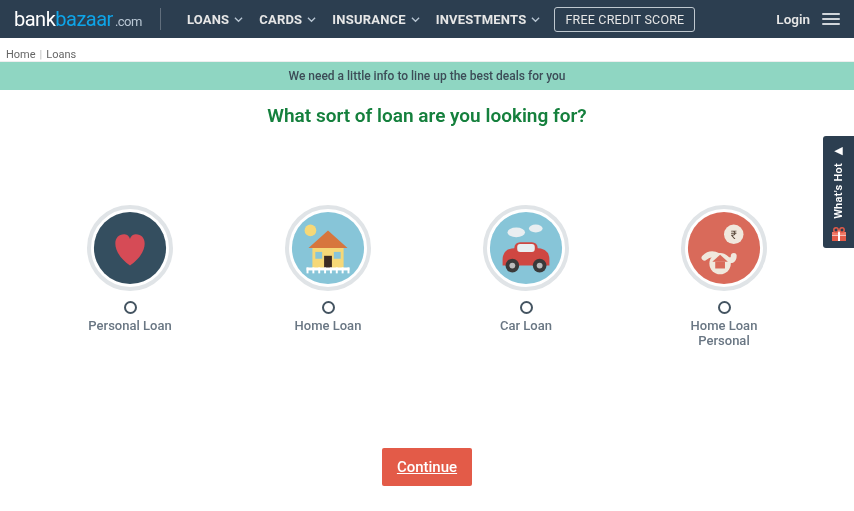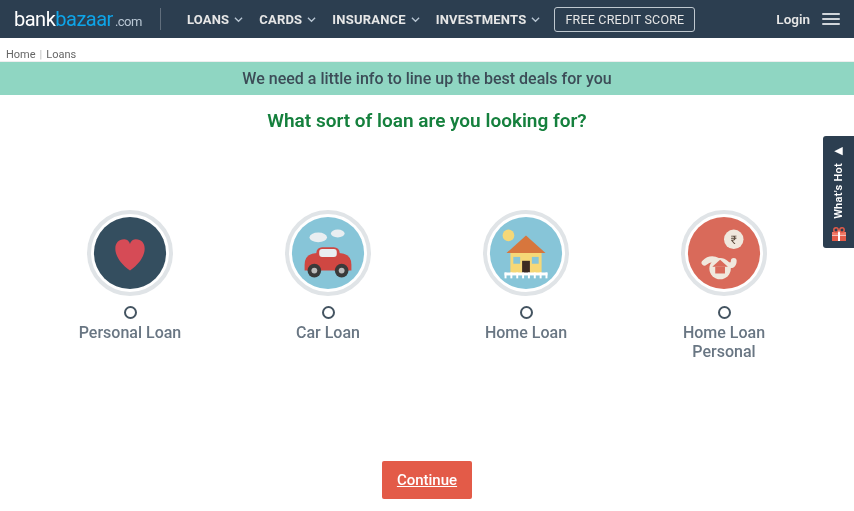--- a/index.html
+++ b/index.html
@@ -21,31 +21,31 @@
   .login { color: #e6e6e6; font-size: 13.5px; font-weight: 600; margin-right: 12px; cursor: pointer; }
   .hamburger { display: flex; flex-direction: column; gap: 3px; cursor: pointer; }
   .hamburger span { display:block; width: 18px; height: 2px; background: #d0d5da; border-radius: 1px; }
 
   
   .bc { height: 24px; display: flex; align-items: flex-end; padding: 0 6px; font-size: 11px; color: #555; border-bottom: 1px solid #eee; }
   .bc span { color: #666; }
   .bc .sep { margin: 0 4px; color: #bbb; }
 
   
-  .banner { background: #8fd6c2; text-align: center; padding: 7px 0; color: #3c4c57; font-size: 16px; font-weight: 500; }
+  .banner { background: #8fd6c2; text-align: center; padding: 7px 0; color: #3c4c57; font-size: 12px; font-weight: 500; }
 
   
   .question { text-align: center; color: #15803d; font-size: 19px; font-weight: 600; padding: 14px 0 10px; }
 
   
   .options { display: flex; justify-content: center; gap: 78px; margin-top: 68px; }
   .opt { display: flex; flex-direction: column; align-items: center; width: 120px; cursor: pointer; }
   .circle { width: 86px; height: 86px; border-radius: 50%; border: 4px solid #e0e4e7; display: flex; align-items: center; justify-content: center; }
   .radio { width: 13px; height: 13px; border: 2px solid #445461; border-radius: 50%; margin-top: 10px; }
-  .optlabel { margin-top: 4px; color: #697683; font-size: 16px; font-weight: 500; text-align: center; }
+  .optlabel { margin-top: 4px; color: #697683; font-size: 13px; font-weight: 500; text-align: center; }
 
   
   svg.illus { width: 78px; height: 78px; }
 
   
   .continue { display: block; margin: 100px auto 0; width: 90px; height: 38px; background: #e35b48; color: #fff; font-size: 15px; font-weight: 500; border: none; border-radius: 2px; cursor: pointer; text-decoration: underline; }
 
   
   .whatshot { position: absolute; right: 0; top: 136px; width: 31px; height: 112px; background: #2c3e50; border-top-left-radius: 3px; border-bottom-left-radius: 3px; display: flex; flex-direction: column; align-items: center; padding-top: 8px; cursor: pointer; }
   .whatshot .arrow { color: #fff; font-size: 11px; }
@@ -121,39 +121,20 @@
 
   <div class="opt">
     <div class="circle">
       <svg class="illus" viewBox="0 0 80 80">
         <circle cx="40" cy="40" r="37" fill="#344e5f"></circle>
         <path d="M40 58 C20 44 22 26 34 26 C39 26 40 31 40 31 C40 31 41 26 46 26 C58 26 60 44 40 58 Z" fill="#d64b56"></path>
       </svg>
     </div>
     <div class="radio"></div>
     <div class="optlabel">Personal Loan</div>
-  </div>
-
-  <div class="opt">
-    <div class="circle">
-      <svg class="illus" viewBox="0 0 80 80">
-        <circle cx="40" cy="40" r="37" fill="#87c5d8"></circle>
-        <ellipse cx="30" cy="24" rx="9" ry="5" fill="#e9eef1"></ellipse>
-        <ellipse cx="50" cy="20" rx="7" ry="4" fill="#e9eef1"></ellipse>
-        <path d="M16 52 Q16 40 30 40 L50 40 Q64 40 64 52 L64 58 L16 58 Z" fill="#cf4742"></path>
-        <rect x="28" y="34" width="24" height="12" rx="6" fill="#cf4742"></rect>
-        <circle cx="26" cy="58" r="7" fill="#3a3a3a"></circle>
-          <circle cx="26" cy="58" r="3" fill="#bbb"></circle>
-        <circle cx="54" cy="58" r="7" fill="#3a3a3a"></circle>
-          <circle cx="54" cy="58" r="3" fill="#bbb"></circle>
-        <rect x="31" y="36" width="18" height="8" rx="3" fill="#e9eef1"></rect>
-      </svg>
-    </div>
-    <div class="radio"></div>
-    <div class="optlabel">Car Loan</div>
   </div>
 
   <div class="opt">
     <div class="circle">
       <svg class="illus" viewBox="0 0 80 80">
         <circle cx="40" cy="40" r="37" fill="#87c5d8"></circle>
         <circle cx="22" cy="22" r="6" fill="#f6d877"></circle>
         <rect x="24" y="40" width="32" height="22" fill="#f6d877"></rect>
         <polygon points="20,40 40,22 60,40" fill="#d7763d"></polygon>
         <rect x="36" y="48" width="8" height="14" fill="#3c2b22"></rect>
@@ -170,20 +151,39 @@
           <rect x="60" y="60" width="2" height="6" fill="#fff"></rect>
       </svg>
     </div>
     <div class="radio"></div>
     <div class="optlabel">Home Loan</div>
   </div>
 
   <div class="opt">
     <div class="circle">
       <svg class="illus" viewBox="0 0 80 80">
+        <circle cx="40" cy="40" r="37" fill="#87c5d8"></circle>
+        <ellipse cx="30" cy="24" rx="9" ry="5" fill="#e9eef1"></ellipse>
+        <ellipse cx="50" cy="20" rx="7" ry="4" fill="#e9eef1"></ellipse>
+        <path d="M16 52 Q16 40 30 40 L50 40 Q64 40 64 52 L64 58 L16 58 Z" fill="#cf4742"></path>
+        <rect x="28" y="34" width="24" height="12" rx="6" fill="#cf4742"></rect>
+        <circle cx="26" cy="58" r="7" fill="#3a3a3a"></circle>
+          <circle cx="26" cy="58" r="3" fill="#bbb"></circle>
+        <circle cx="54" cy="58" r="7" fill="#3a3a3a"></circle>
+          <circle cx="54" cy="58" r="3" fill="#bbb"></circle>
+        <rect x="31" y="36" width="18" height="8" rx="3" fill="#e9eef1"></rect>
+      </svg>
+    </div>
+    <div class="radio"></div>
+    <div class="optlabel">Car Loan</div>
+  </div>
+
+  <div class="opt">
+    <div class="circle">
+      <svg class="illus" viewBox="0 0 80 80">
         <circle cx="40" cy="40" r="37" fill="#d96a5a"></circle>
         <circle cx="50" cy="26" r="10" fill="#f0e8dd"></circle>
         <text x="50" y="31" font-size="12" font-family="Arial" text-anchor="middle" fill="#5a4a3c">₹</text>
         <path d="M20 50 Q26 44 34 48 L44 52 Q50 54 50 48" stroke="#f0e8dd" stroke-width="6" fill="none" stroke-linecap="round"></path>
         <circle cx="36" cy="56" r="11" fill="#f0e8dd"></circle>
         <rect x="31" y="54" width="10" height="7" fill="#d96a5a"></rect>
         <polygon points="28,54 36,47 44,54" fill="#d96a5a"></polygon>
       </svg>
     </div>
     <div class="radio"></div>

